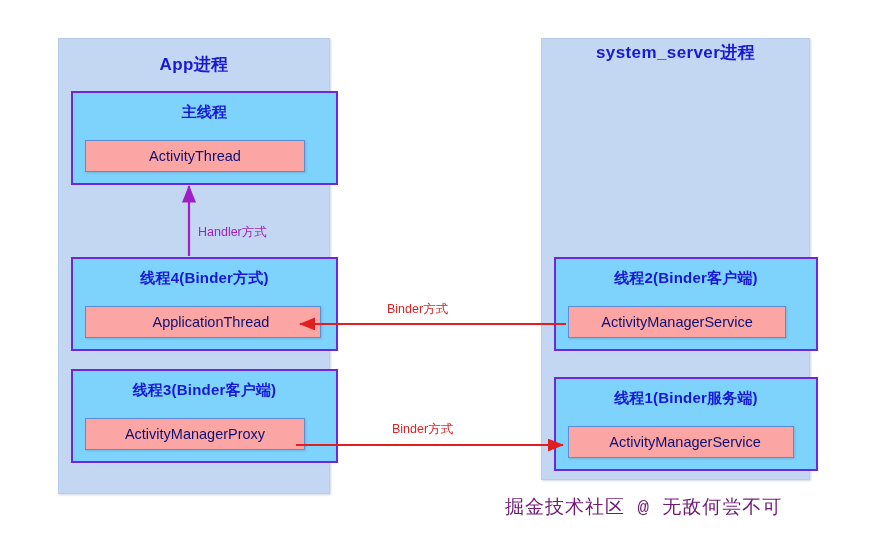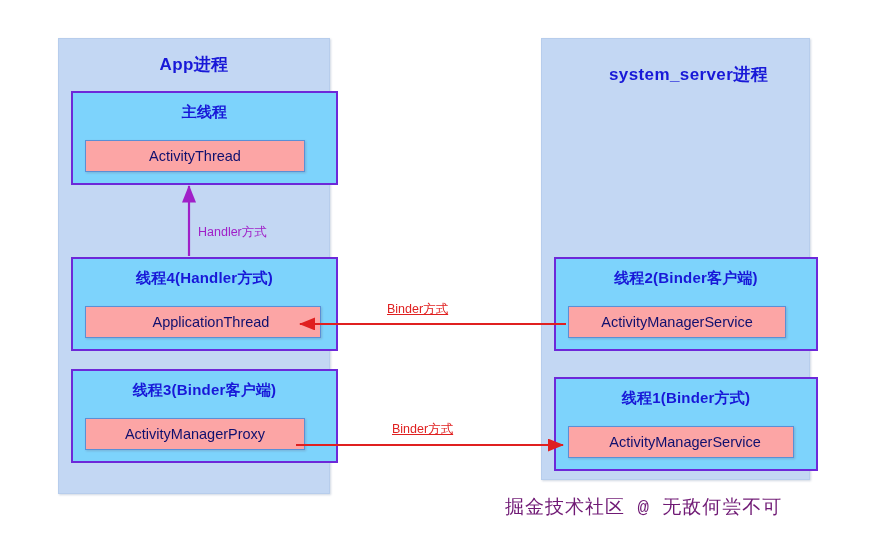--- a/index.html
+++ b/index.html
@@ -46,21 +46,21 @@
     position: absolute;
     left: 0;
     width: 100%;
     text-align: center;
     color: #1818d8;
     font-size: 17px;
     font-weight: bold;
     letter-spacing: 0.4px;
   }
   #panel-app .process-title { top: 14px; }
-  #panel-system .process-title { top: 24px; margin-left: 13px; }
+  #panel-system .process-title { top: 2px; }
 
   
   .thread-group {
     position: absolute;
     background: #7dd3fc;
     border: 2px solid #6d28d9;
     padding-left: 17px;
   }
   .thread-group-title {
     position: absolute;
@@ -104,21 +104,21 @@
 
   #group-t1        { left: 12px;  top: 338px; width: 243px; height: 90px; }
   #box-amservice   { left: 26px;  top: 387px; width: 216px; height: 30px; padding-left: 8px; }
 
   
   .arrow-label {
     position: absolute;
     font-size: 12.5px;
     white-space: nowrap;
   }
-  .label-binder { color: #e02020; text-decoration: underline; }
+  .label-binder { color: #e02020; }
   .label-handler { color: #a020c8; }
 
   #label-handler   { left: 198px; top: 209px; margin-top: 15px; }
   #label-binder-1  { left: 387px; top: 301px; }
   #label-binder-2  { left: 392px; top: 421px; }
 
   
   #watermark {
     position: absolute;
     left: 505px;
@@ -145,40 +145,40 @@
 
   <div class="process-panel" id="panel-app">
     <div class="process-title">App进程</div>
 
     <div class="thread-group" id="group-main">
       <div class="thread-group-title">主线程</div>
     </div>
     <div class="class-box" id="box-activitythread">ActivityThread</div>
 
     <div class="thread-group" id="group-t4">
-      <div class="thread-group-title">线程4(Handler方式)</div>
+      <div class="thread-group-title">线程4(Binder方式)</div>
     </div>
     <div class="class-box" id="box-appthread">ApplicationThread</div>
 
     <div class="thread-group" id="group-t3">
       <div class="thread-group-title">线程3(Binder客户端)</div>
     </div>
     <div class="class-box" id="box-amproxy">ActivityManagerProxy</div>
   </div>
 
   <div class="process-panel" id="panel-system">
     <div class="process-title">system_server进程</div>
 
     <div class="thread-group" id="group-t2">
       <div class="thread-group-title">线程2(Binder客户端)</div>
     </div>
     <div class="class-box" id="box-appthreadproxy">ActivityManagerService</div>
 
     <div class="thread-group" id="group-t1">
-      <div class="thread-group-title">线程1(Binder方式)</div>
+      <div class="thread-group-title">线程1(Binder服务端)</div>
     </div>
     <div class="class-box" id="box-amservice">ActivityManagerService</div>
   </div>
 
   <svg id="arrows" viewBox="0 0 890 535">
     <defs>
       <marker id="arrow-purple" markerWidth="9" markerHeight="9" refX="7.5" refY="3.2" orient="auto" markerUnits="strokeWidth">
         <path d="M0,0 L8,3.2 L0,6.4 z" fill="#a020c8"></path>
       </marker>
       <marker id="arrow-red-left" markerWidth="9" markerHeight="9" refX="7.5" refY="3.2" orient="auto" markerUnits="strokeWidth">

